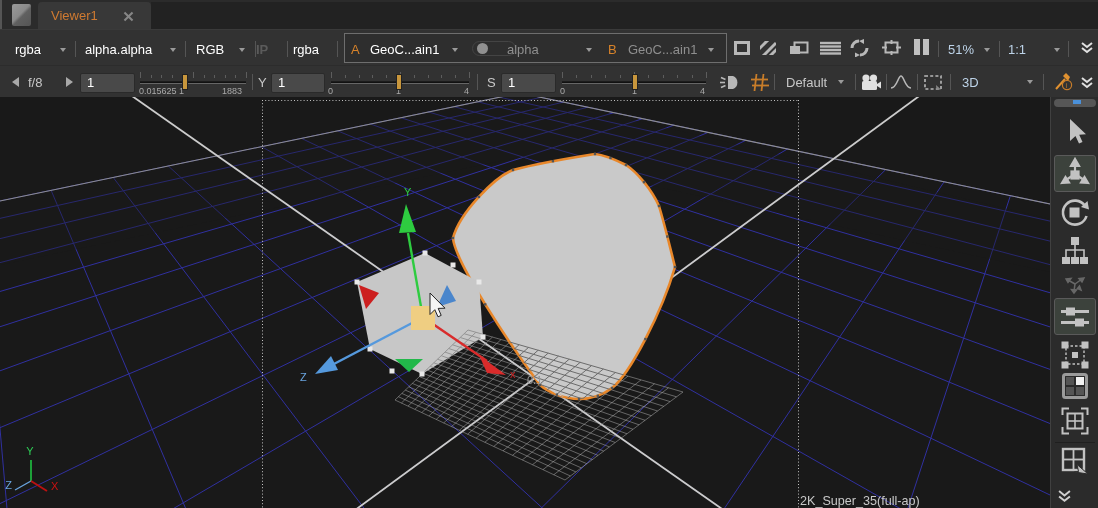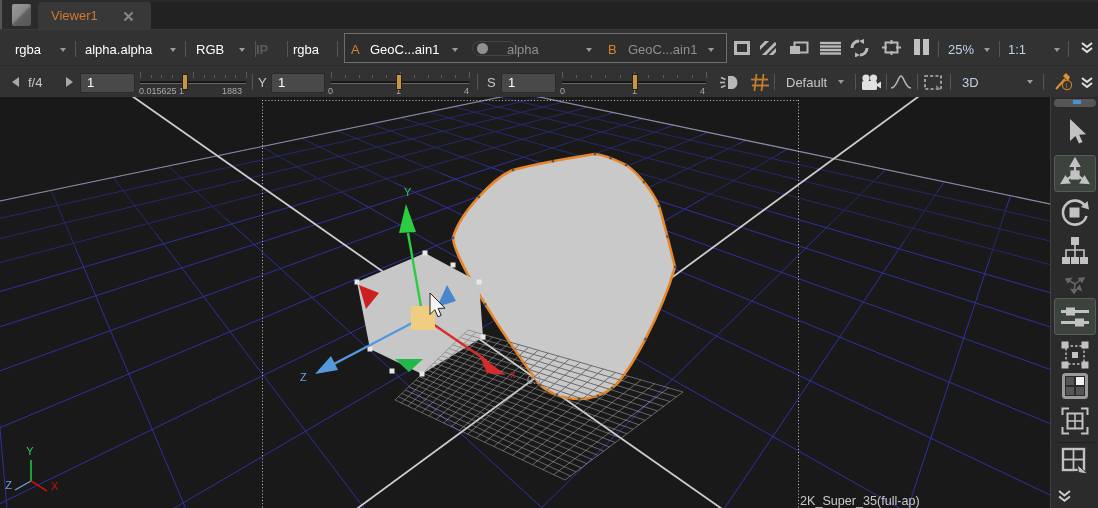--- a/index.html
+++ b/index.html
@@ -123,36 +123,36 @@
           <line x1="9.5" y1="11" x2="9.5" y2="15"></line>
           <line x1="0" y1="7.5" x2="5" y2="7.5"></line>
           <line x1="14" y1="7.5" x2="19" y2="7.5"></line>
         </g>
       </svg>
 <svg class="ic" style="left:912px;top:9px" width="18" height="16" viewBox="0 0 18 16">
         <rect x="2" y="0" width="6" height="16" fill="#c0c0c0"></rect>
         <rect x="11" y="0" width="6" height="16" fill="#c0c0c0"></rect>
       </svg>
 <div class="sep" style="left:938px;top:11px;height:16px"></div>
-<div class="txt blue" style="left:948px">25%</div>
+<div class="txt blue" style="left:948px">51%</div>
       <div class="darr" style="left:984px"></div>
 <div class="sep" style="left:999px;top:11px;height:16px"></div>
 <div class="txt blue" style="left:1008px">1:1</div>
       <div class="darr" style="left:1054px"></div>
 <div class="sep" style="left:1068px;top:11px;height:16px"></div>
 <svg class="ic" style="left:1081px;top:12px" width="12" height="12" viewBox="0 0 12 12">
         <g fill="none" stroke="#e0e0e0" stroke-width="2">
           <path d="M1 1 L6 5 L11 1"></path>
           <path d="M1 6 L6 10 L11 6"></path>
         </g>
       </svg>
 </div>
 <div class="row2">
 <div class="tri-l" style="left:12px"></div>
-<div class="txt2" style="left:28px">f/4</div>
+<div class="txt2" style="left:28px">f/8</div>
 <div class="tri-r" style="left:66px"></div>
 <div class="inbox" style="left:80px;width:55px"><span>1</span></div>
 <div class="track" style="left:140px;width:106px"></div>
       <div class="tick" style="left:140px;height:6px;top:6px"></div>
       <div class="tick" style="left:151px;height:3px;top:9px"></div>
       <div class="tick" style="left:161px;height:3px;top:9px"></div>
       <div class="tick" style="left:172px;height:3px;top:9px"></div>
       <div class="tick" style="left:182px;height:3px;top:9px"></div>
       <div class="tick" style="left:193px;height:6px;top:6px"></div>
       <div class="tick" style="left:204px;height:3px;top:9px"></div>

